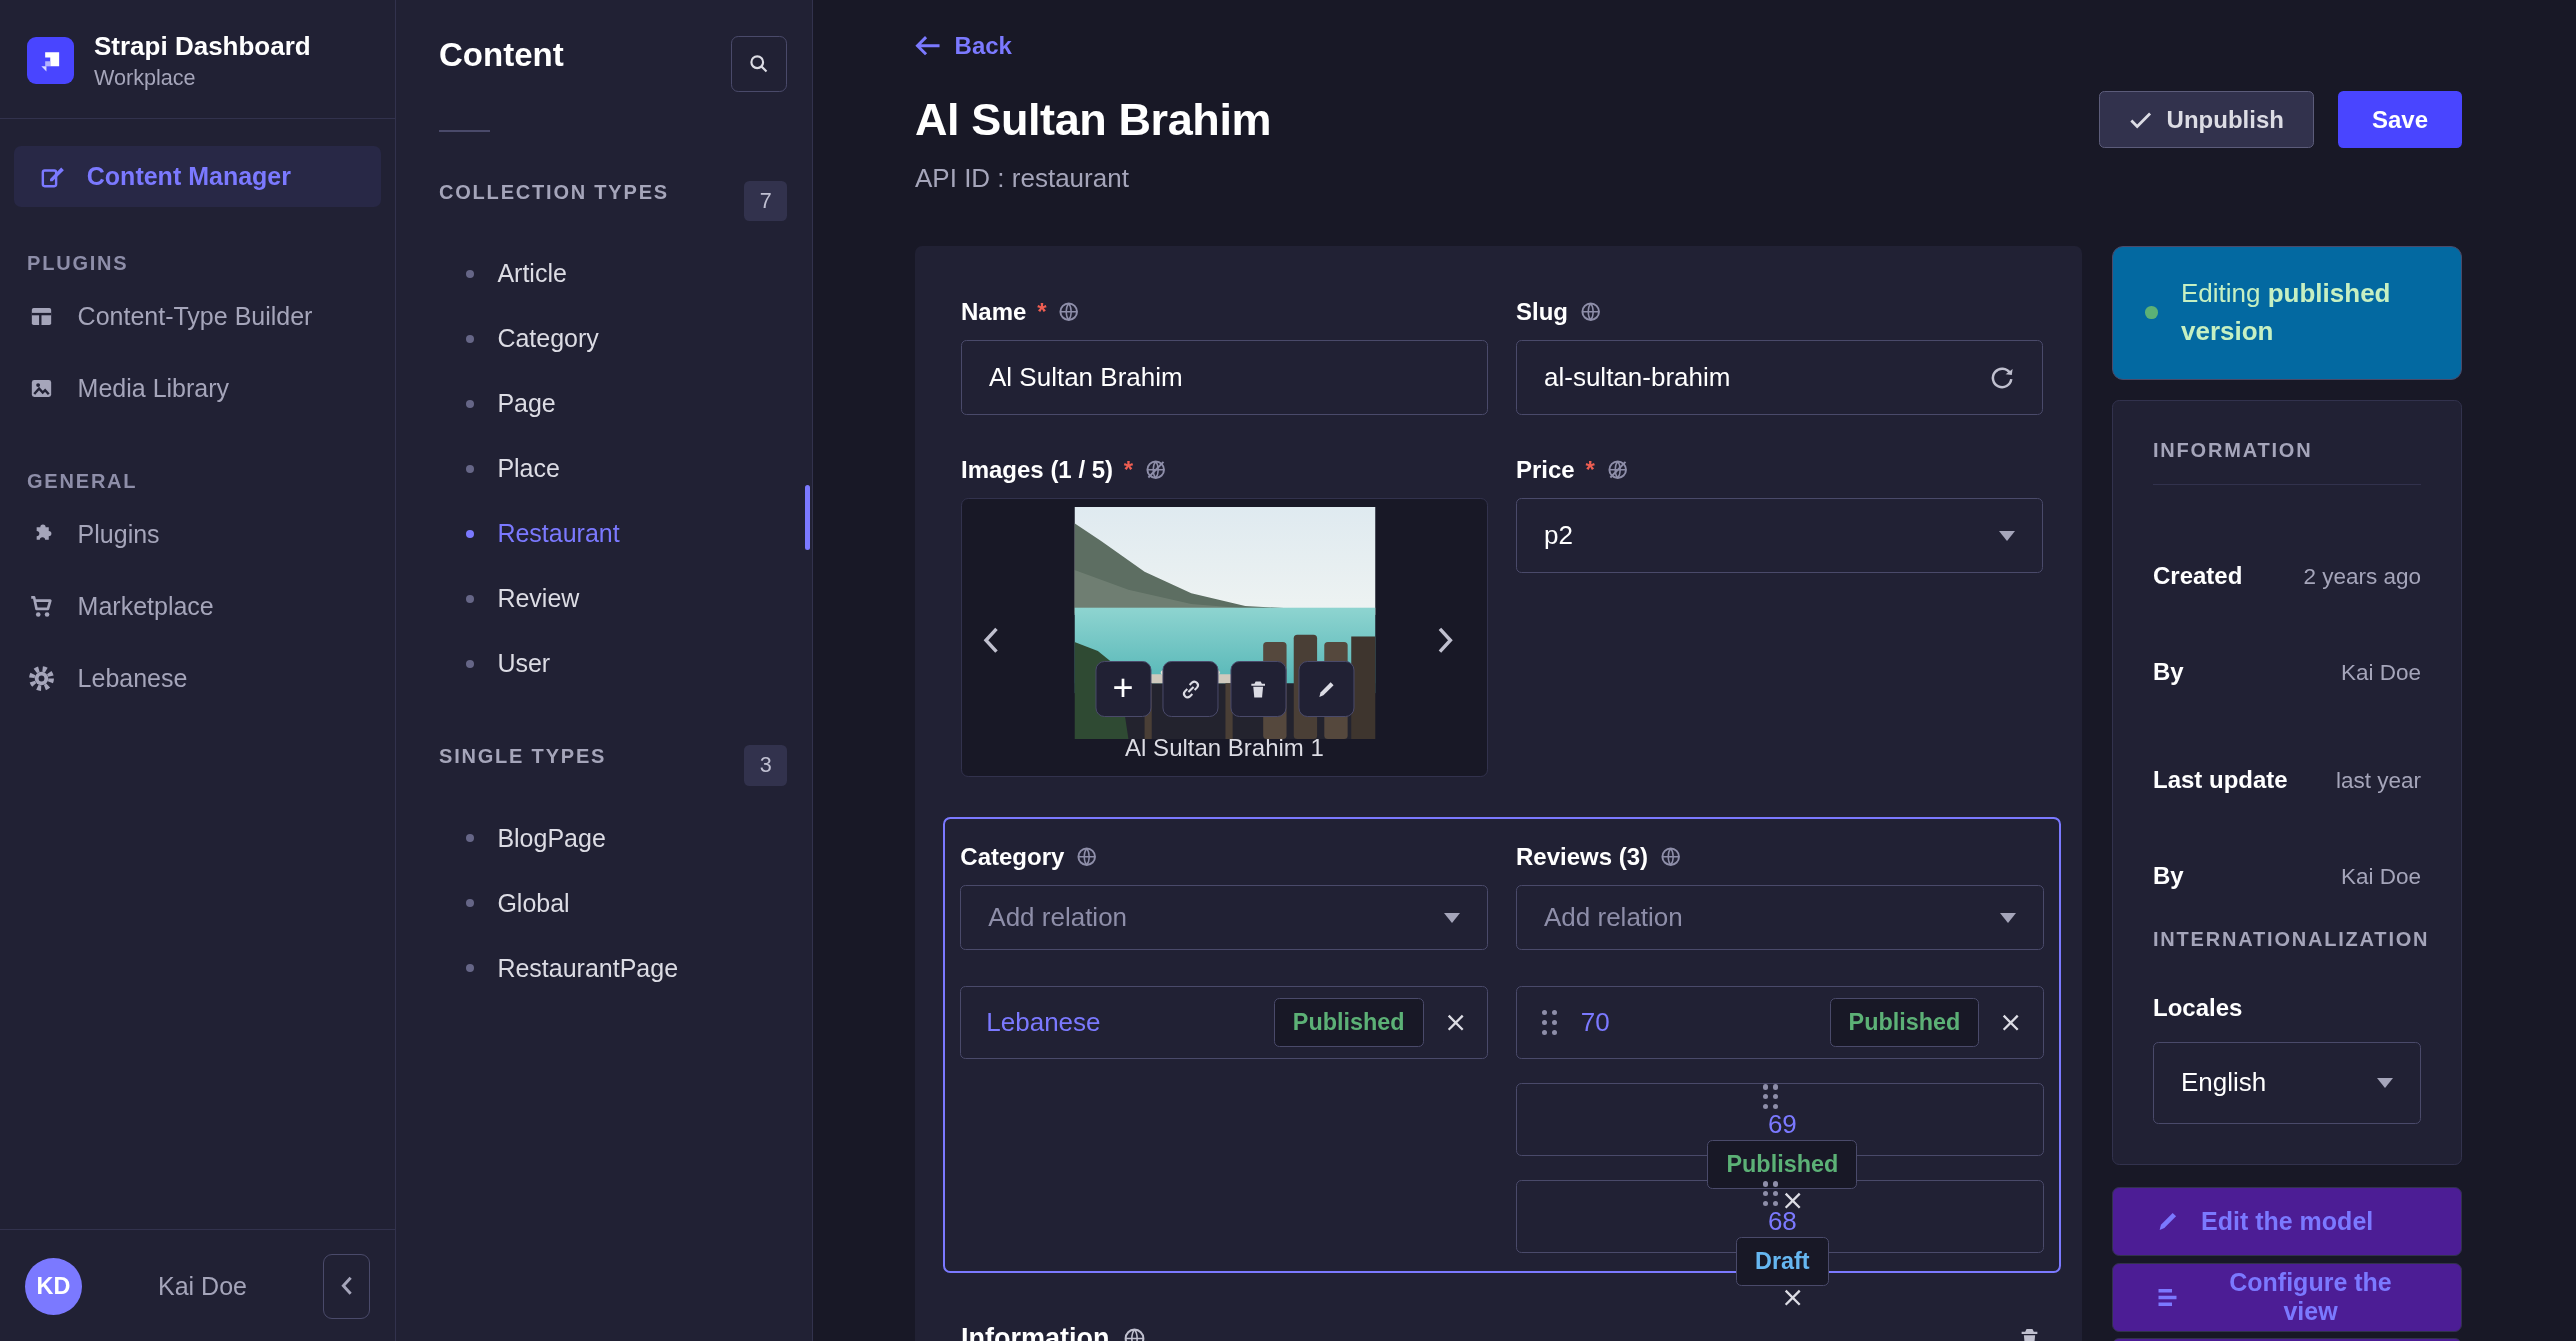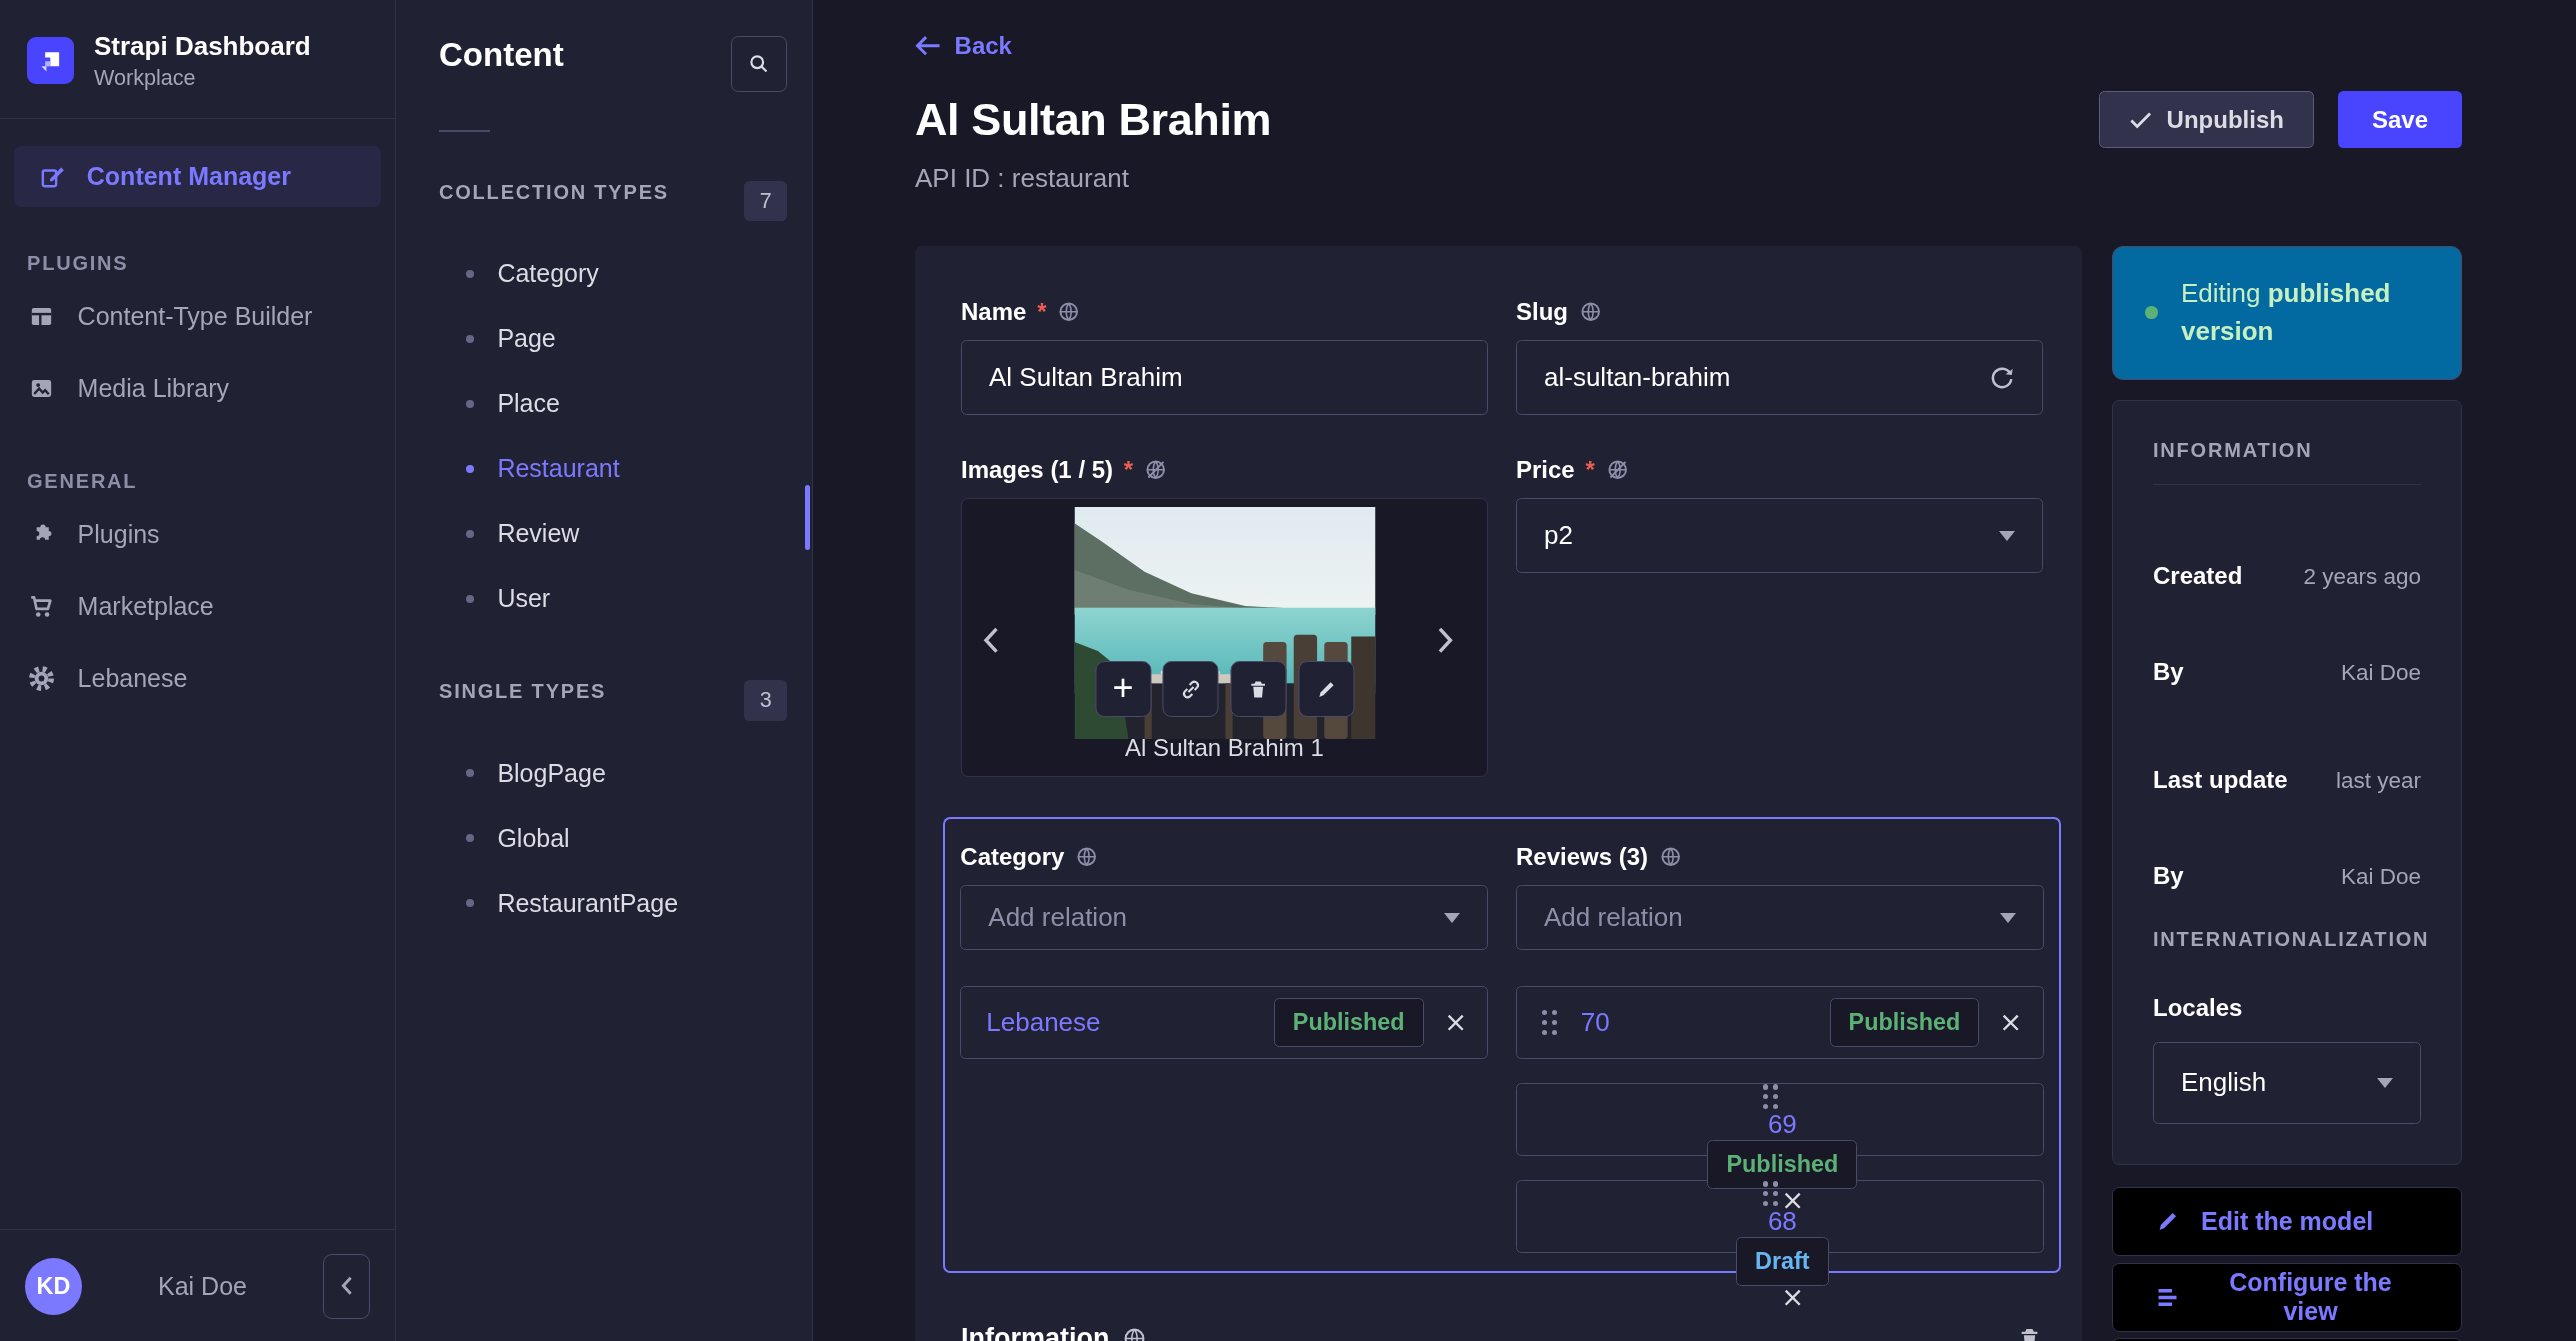--- a/index.html
+++ b/index.html
@@ -102,21 +102,21 @@
   .info-box { margin-top:20.7px; background:#212134; border:0.9px solid #32324d; border-radius:7.2px; padding:38px 40px 40px; }
   .panel-sec-title { font-size:20px; font-weight:bold; letter-spacing:1.8px; color:#a5a5ba; }
   .info-divider { height:0.9px; background:#32324d; margin:21.6px 0 29px; }
   .info-row { display:flex; justify-content:space-between; align-items:baseline; margin-bottom:20px; }
   .info-row .k { font-size:24px; font-weight:bold;margin-top:48px; }
   .info-row .v { font-size:22.5px; color:#a5a5ba; }
   .group-gap { margin-bottom:32px; }
   .i18n-title { margin-top:38px; }
   .locales-label { margin-top:43px; font-size:24px; font-weight:bold; }
   .locale-select { margin-top:20px; height:82px;text-align:right; }
-  .panel-btn { margin-top:6.3px; background:#000000; border:0.9px solid #32324d; border-radius:7.2px; height:69px; display:flex; align-items:center; gap:20px; padding:0 41px; font-size:25px; font-weight:bold; font-family:inherit; color:#7b79ff; cursor:pointer; }
+  .panel-btn { margin-top:6.3px; background:#4c1d95; border:0.9px solid #32324d; border-radius:7.2px; height:69px; display:flex; align-items:center; gap:20px; padding:0 41px; font-size:25px; font-weight:bold; font-family:inherit; color:#7b79ff; cursor:pointer; }
   .panel-btn.first { margin-top:22.5px; }
   .panel-btn.danger { color:#ee5e52; }
 </style>
 </head>
 <body>
 
 <nav class="sidebar1">
   <div class="brand">
     <div class="brand-logo">
       <svg width="30.5" height="30.5" viewBox="0 0 24 24">
@@ -221,20 +221,24 @@
       </span>
     </button>
   </div>
   <div class="s2-divider"></div>
 
   <div class="type-head">
     <span class="type-label">COLLECTION TYPES</span>
     <span class="count-badge">7</span>
   </div>
   <ul class="type-list">
+    <li>
+        <span class="bullet"></span>
+        <span>Article</span>
+      </li>
     <li>
         <span class="bullet"></span>
         <span>Category</span>
       </li>
     <li>
         <span class="bullet"></span>
         <span>Page</span>
       </li>
     <li>
         <span class="bullet"></span>

